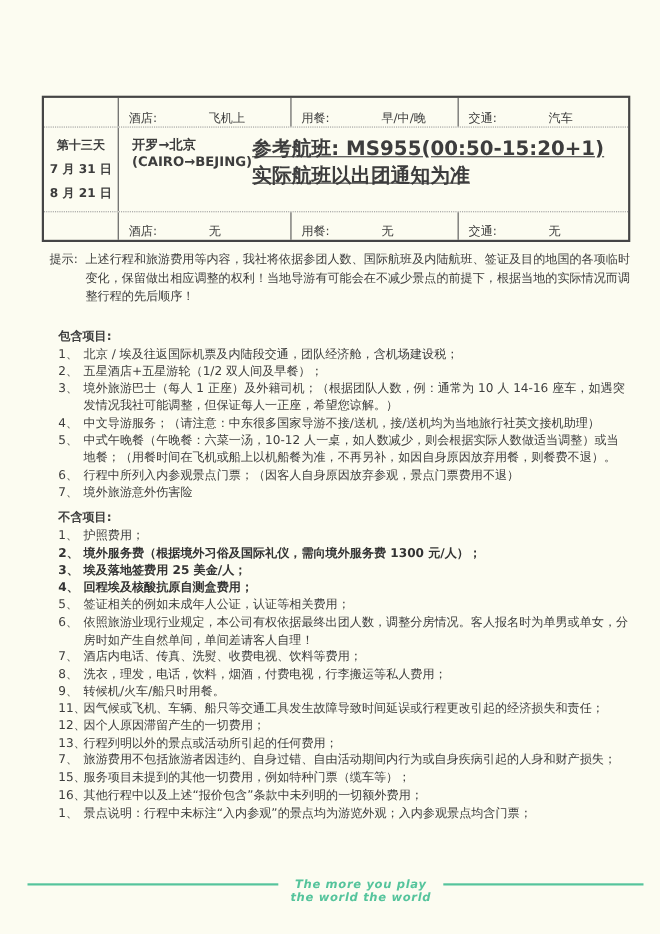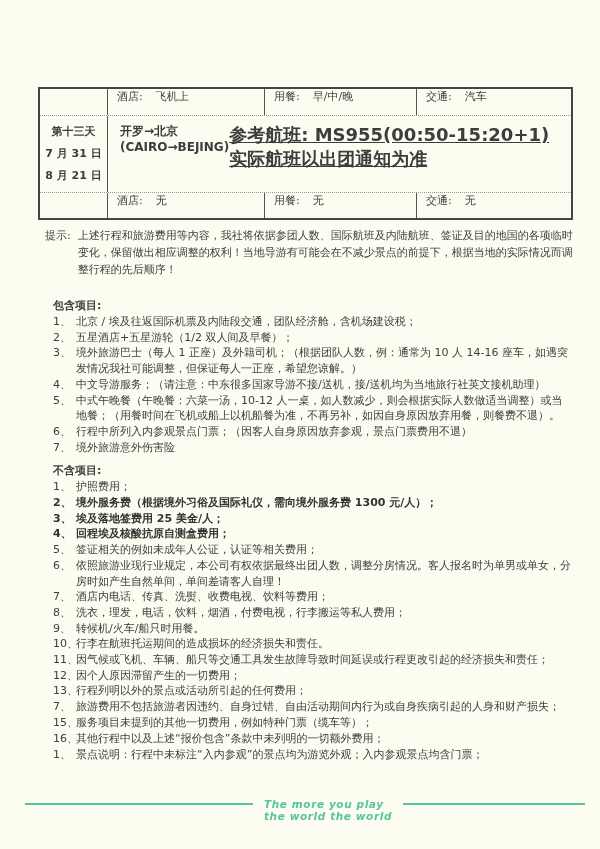--- a/index.html
+++ b/index.html
@@ -21,21 +21,21 @@
 
   
   .itable {
     width: 100%;
     border: 2px solid #454545;
     background: transparent;
   }
   .trow { display: flex; }
   .trow.status { height: 26px; }
   .trow.sep { border-top: 1px dotted #9a9a9a; }
-  .cell { display: flex; align-items: flex-start; padding-left: 9px; }
+  .cell { display: flex; align-items: flex-end; padding-left: 9px; gap: 34px; }
   .c1 { width: 68px; border-right: 1px solid #555; }
   .c2 { width: 157px; border-right: 1px solid #555; }
   .c3 { width: 152px; border-right: 1px solid #555; }
   .c4 { flex: 1; }
   .lbl { margin-right: 13px; white-space: nowrap; }
   .val { white-space: nowrap; }
 
   .trow.main { height: 77px; }
   .day-col {
     width: 68px;
@@ -93,20 +93,21 @@
     top: 798px;
     width: 600px;
     display: flex;
     align-items: flex-start;
   }
   .fline { border-top: 2px solid #55c49c; margin-top: 5px; }
   .fline.left  { width: 228px; margin-left: 25px; }
   .fline.right { flex: 1; margin-right: 15px; }
   .slogan {
     padding: 0 11px;
+    text-align: center;
     font-weight: bold;
     font-style: italic;
     font-size: 10.5px;
     line-height: 12px;
     letter-spacing: 0.6px;
     color: #55c49c;
     white-space: nowrap;
   }
 </style>
 </head>
@@ -229,24 +230,20 @@
         <span class="num">7、</span>
         <span class="txt">酒店内电话、传真、洗熨、收费电视、饮料等费用；</span>
       </div>
       <div class="list-item">
         <span class="num">8、</span>
         <span class="txt">洗衣，理发，电话，饮料，烟酒，付费电视，行李搬运等私人费用；</span>
       </div>
       <div class="list-item">
         <span class="num">9、</span>
         <span class="txt">转候机/火车/船只时用餐。</span>
-      </div>
-      <div class="list-item">
-        <span class="num">10、</span>
-        <span class="txt">行李在航班托运期间的造成损坏的经济损失和责任。</span>
       </div>
       <div class="list-item">
         <span class="num">11、</span>
         <span class="txt">因气候或飞机、车辆、船只等交通工具发生故障导致时间延误或行程更改引起的经济损失和责任；</span>
       </div>
       <div class="list-item">
         <span class="num">12、</span>
         <span class="txt">因个人原因滞留产生的一切费用；</span>
       </div>
       <div class="list-item">

